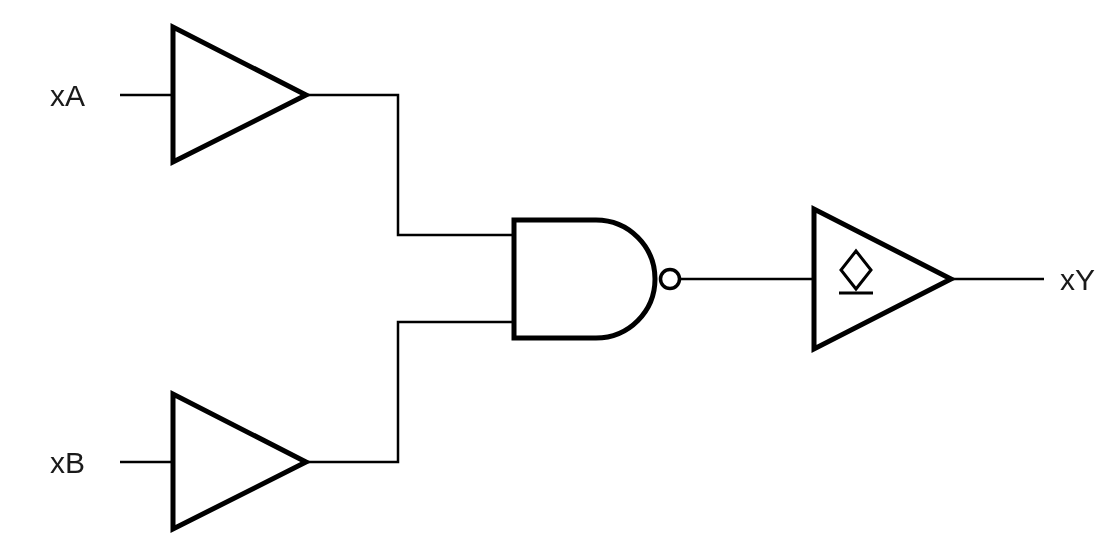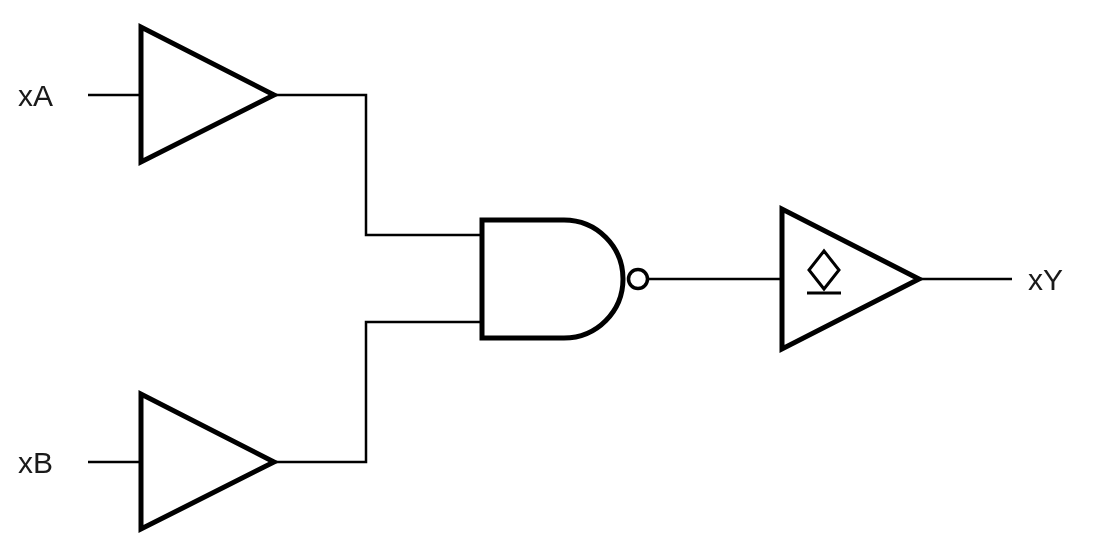--- a/index.html
+++ b/index.html
@@ -11,20 +11,21 @@
     height: 560px;
     background: #ffffff;
     overflow: hidden;
     font-family: "Liberation Sans", sans-serif;
   }
   .diagram-stage {
     position: relative;
     width: 888px;
     height: 560px;
     background: #ffffff;
+    padding-left: 32px;
   }
   svg {
     display: block;
   }
   .wire {
     fill: none;
     stroke: #000000;
     stroke-width: 2.5;
   }
   .gate {

